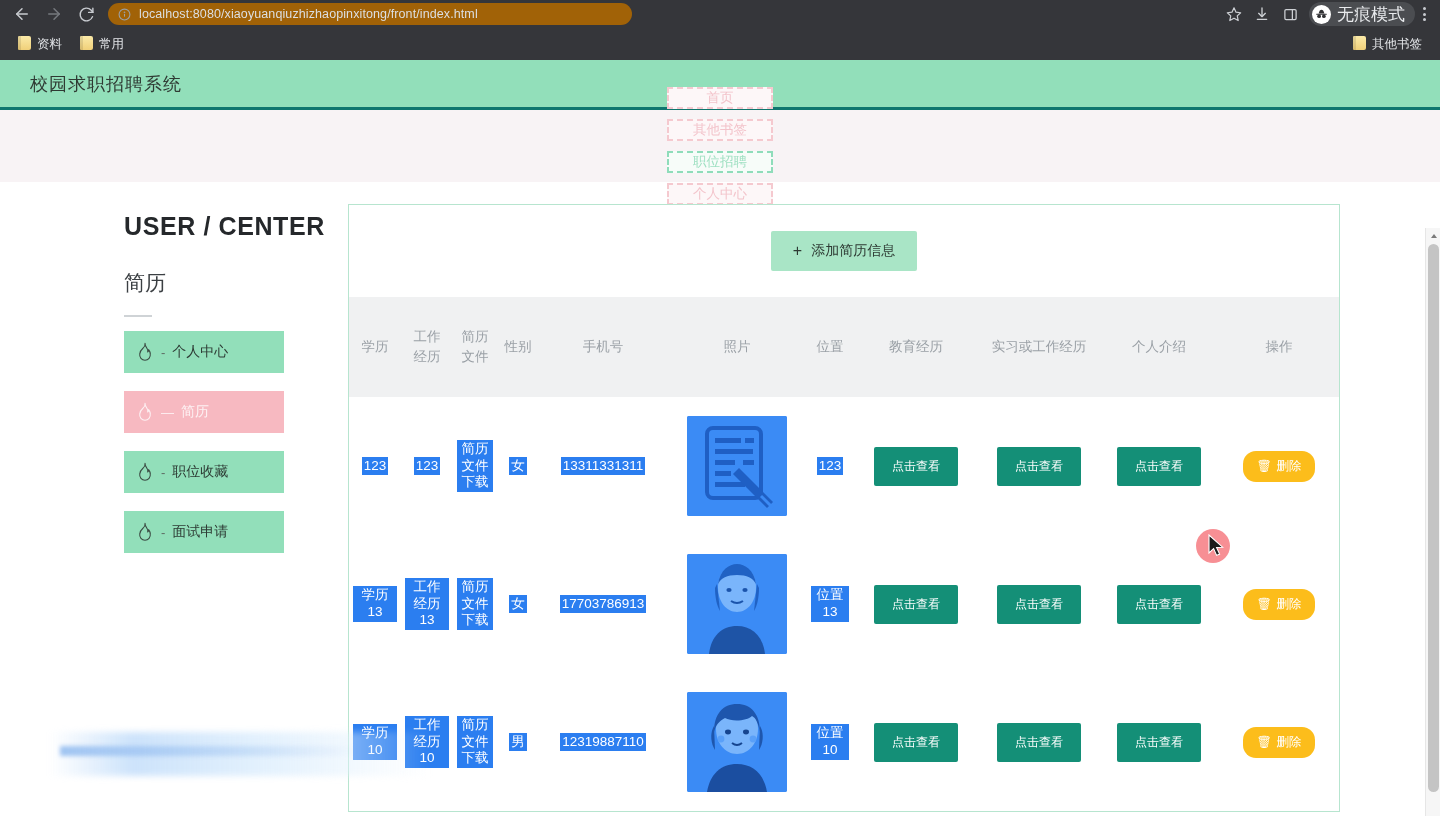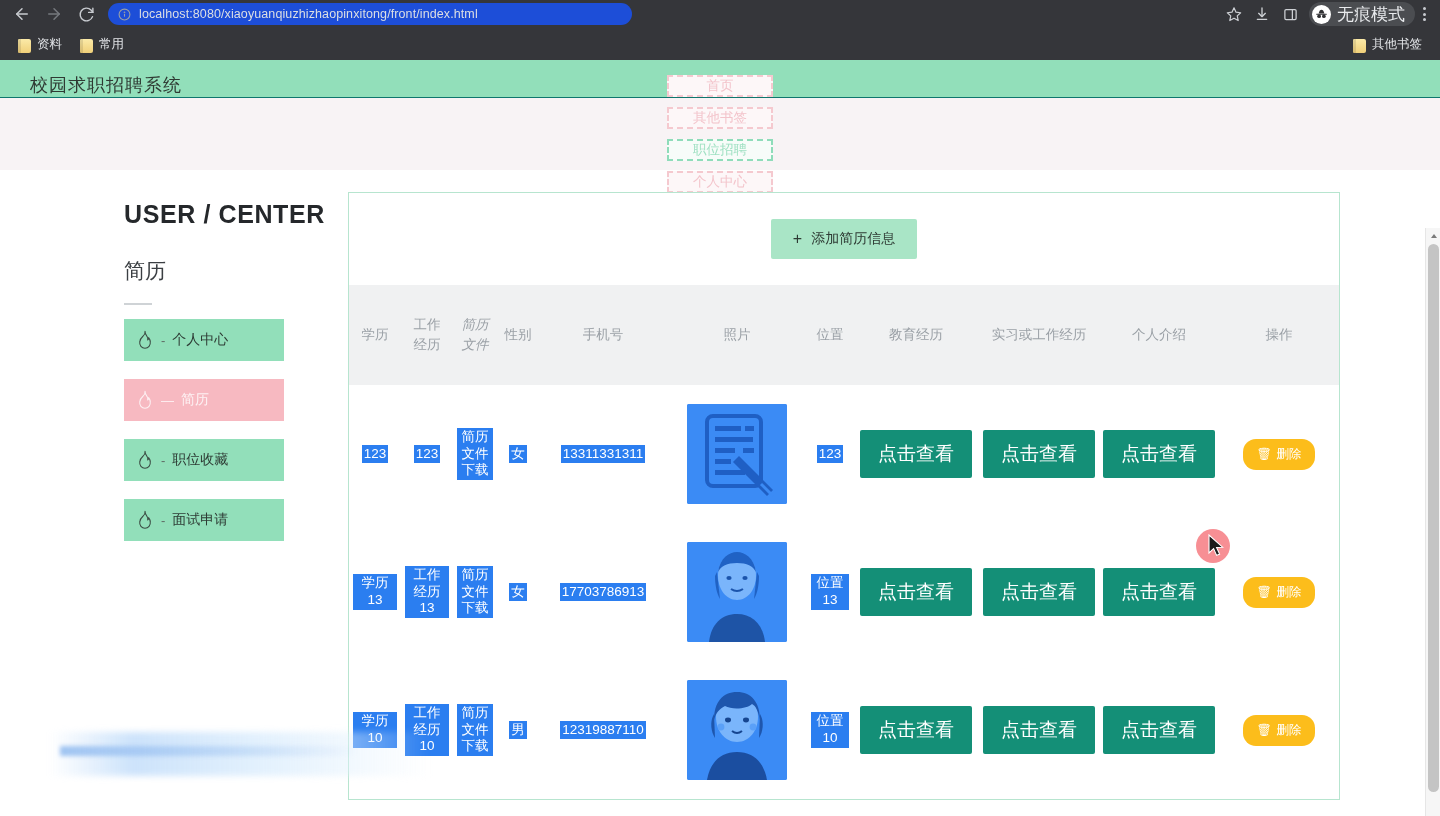--- a/index.html
+++ b/index.html
@@ -13,21 +13,21 @@
   
   .browser-chrome { background:#35363a; width:100%; }
   .toolbar { height:28px; display:flex; align-items:center; padding:0 8px; gap:4px; }
   .nav-btn {
     width:28px; height:28px; display:flex; align-items:center; justify-content:center;
     color:#c8cbd0; flex:none;
   }
   .nav-btn svg { display:block; }
   .nav-btn.disabled { color:#76797e; }
   .omnibox {
-    flex:1; height:22px; background:#1d4ed8; border-radius:11px;
+    flex:1; height:22px; background:#a16207; border-radius:11px;
     display:flex; align-items:center; padding:0 10px; margin:0 6px 0 4px;
     min-width:0; max-width:524px;
   }
   .omnibox .info-icon { color:#9aa0a6; margin-right:8px; flex:none; display:flex; }
   .url { font-size:12.5px; color:#dcdfe3; white-space:nowrap; overflow:hidden;
          text-overflow:ellipsis; letter-spacing:.1px; }
   .toolbar-right { margin-left:auto; display:flex; align-items:center; gap:2px; }
   .tb-icon { width:26px; height:26px; display:flex; align-items:center; justify-content:center; color:#cdd0d4; }
   .incognito-chip {
     display:flex; align-items:center; gap:6px; background:#4b4d51;
@@ -35,36 +35,36 @@
   }
   .incognito-circle {
     width:19px; height:19px; border-radius:50%; background:#ffffff;
     display:flex; align-items:center; justify-content:center; flex:none;
   }
   .incognito-chip span { font-size:17px; color:#e8eaed; white-space:nowrap; }
   .kebab { display:flex; flex-direction:column; gap:2.5px; align-items:center; padding:0 6px; }
   .kebab i { width:3px; height:3px; background:#c8cbd0; border-radius:50%; display:block; }
 
   .bookmarks { height:32px; display:flex; align-items:center; padding:0 10px; gap:2px; }
-  .bm { display:flex; align-items:flex-end; gap:6px; padding:3px 8px; border-radius:4px; }
+  .bm { display:flex; align-items:flex-start; gap:6px; padding:3px 8px; border-radius:4px; }
   .bm span { font-size:12.5px; color:#e3e5e8; white-space:nowrap; }
   .folder-ico {
     width:13px; height:14px; background:#f2da8a; border-radius:1px 2px 2px 1px;
     position:relative; flex:none;
     background:linear-gradient(180deg,#fbeaa8 0%,#f0d079 100%);
   }
   .folder-ico:after{ content:""; position:absolute; left:0; top:0; width:3px; height:100%;
     background:rgba(0,0,0,.10); }
   .bm-right { margin-left:auto; display:flex; align-items:center; }
 
   
   .page { position:relative; width:1440px; height:100%; background:#fff; }
   .site-header {
-    height:38px; background:#92dfba; display:flex; align-items:flex-end;
-    padding-left:30px; border-bottom:1px solid #0f766e;
+    height:50px; background:#92dfba; display:flex; align-items:center;
+    padding-left:30px; border-bottom:3px solid #0f766e;
   }
   .site-title { font-size:18px; color:#2f3a33; letter-spacing:1px; }
 
   .nav-band {
     height:72px; background:#f8f3f5; display:flex; align-items:center;
     justify-content:center; gap:10px;flex-direction:column;
   }
   .nav-item {
     width:106px; height:46px; display:flex; align-items:center; justify-content:center;
     border:2px dashed #f5c9cf; background:#fdf7f8; color:#f3c4cb; font-size:13.5px;
@@ -104,33 +104,33 @@
     background:#f0f1f2; color:#9aa0a6; font-weight:400; font-size:13.5px;
     padding:14px 6px; vertical-align:middle; text-align:center; height:100px;
     line-height:1.45;
   }
   table.resume tbody td {
     padding:10px 4px; text-align:center; vertical-align:middle;
     font-size:13.5px; color:#3f4346; height:138px;
   }
   .c-xueli   { width:52px; }
   .c-gongzuo { width:52px; }
-  .c-jianli  { width:44px;font-style:italic; }
+  .c-jianli  { width:44px; }
   .c-xingbie { width:42px;margin-left:43px; }
   .c-shouji  { width:128px; }
   .c-zhaopian{ width:140px; }
   .c-weizhi  { width:46px; }
   .c-jiaoyu  { width:126px; }
   .c-shixi   { width:120px; }
   .c-jieshao { width:120px; }
   .c-caozuo  { width:120px; }
   .sel-narrow { background:#2b7ef0; color:#fff; display:inline-block; padding:1px 2px; line-height:1.25; }
 
   .btn-view {
-    background:#148f77; color:#fff; border:none; font-size:19px;
+    background:#148f77; color:#fff; border:none; font-size:12px;
     padding:11px 18px; border-radius:2px; white-space:nowrap;
   }
   .btn-del {
     background:#fcbd1b; color:#fff; border:none; font-size:12.5px;
     padding:7px 13px; border-radius:13px; display:inline-flex; align-items:center; gap:5px;
   }
   .btn-del .trash { font-size:12px; line-height:1; }
 
   .photo-cell img, .photo-box {
     width:100px; height:100px; display:block; margin:0 auto; border-radius:2px;

